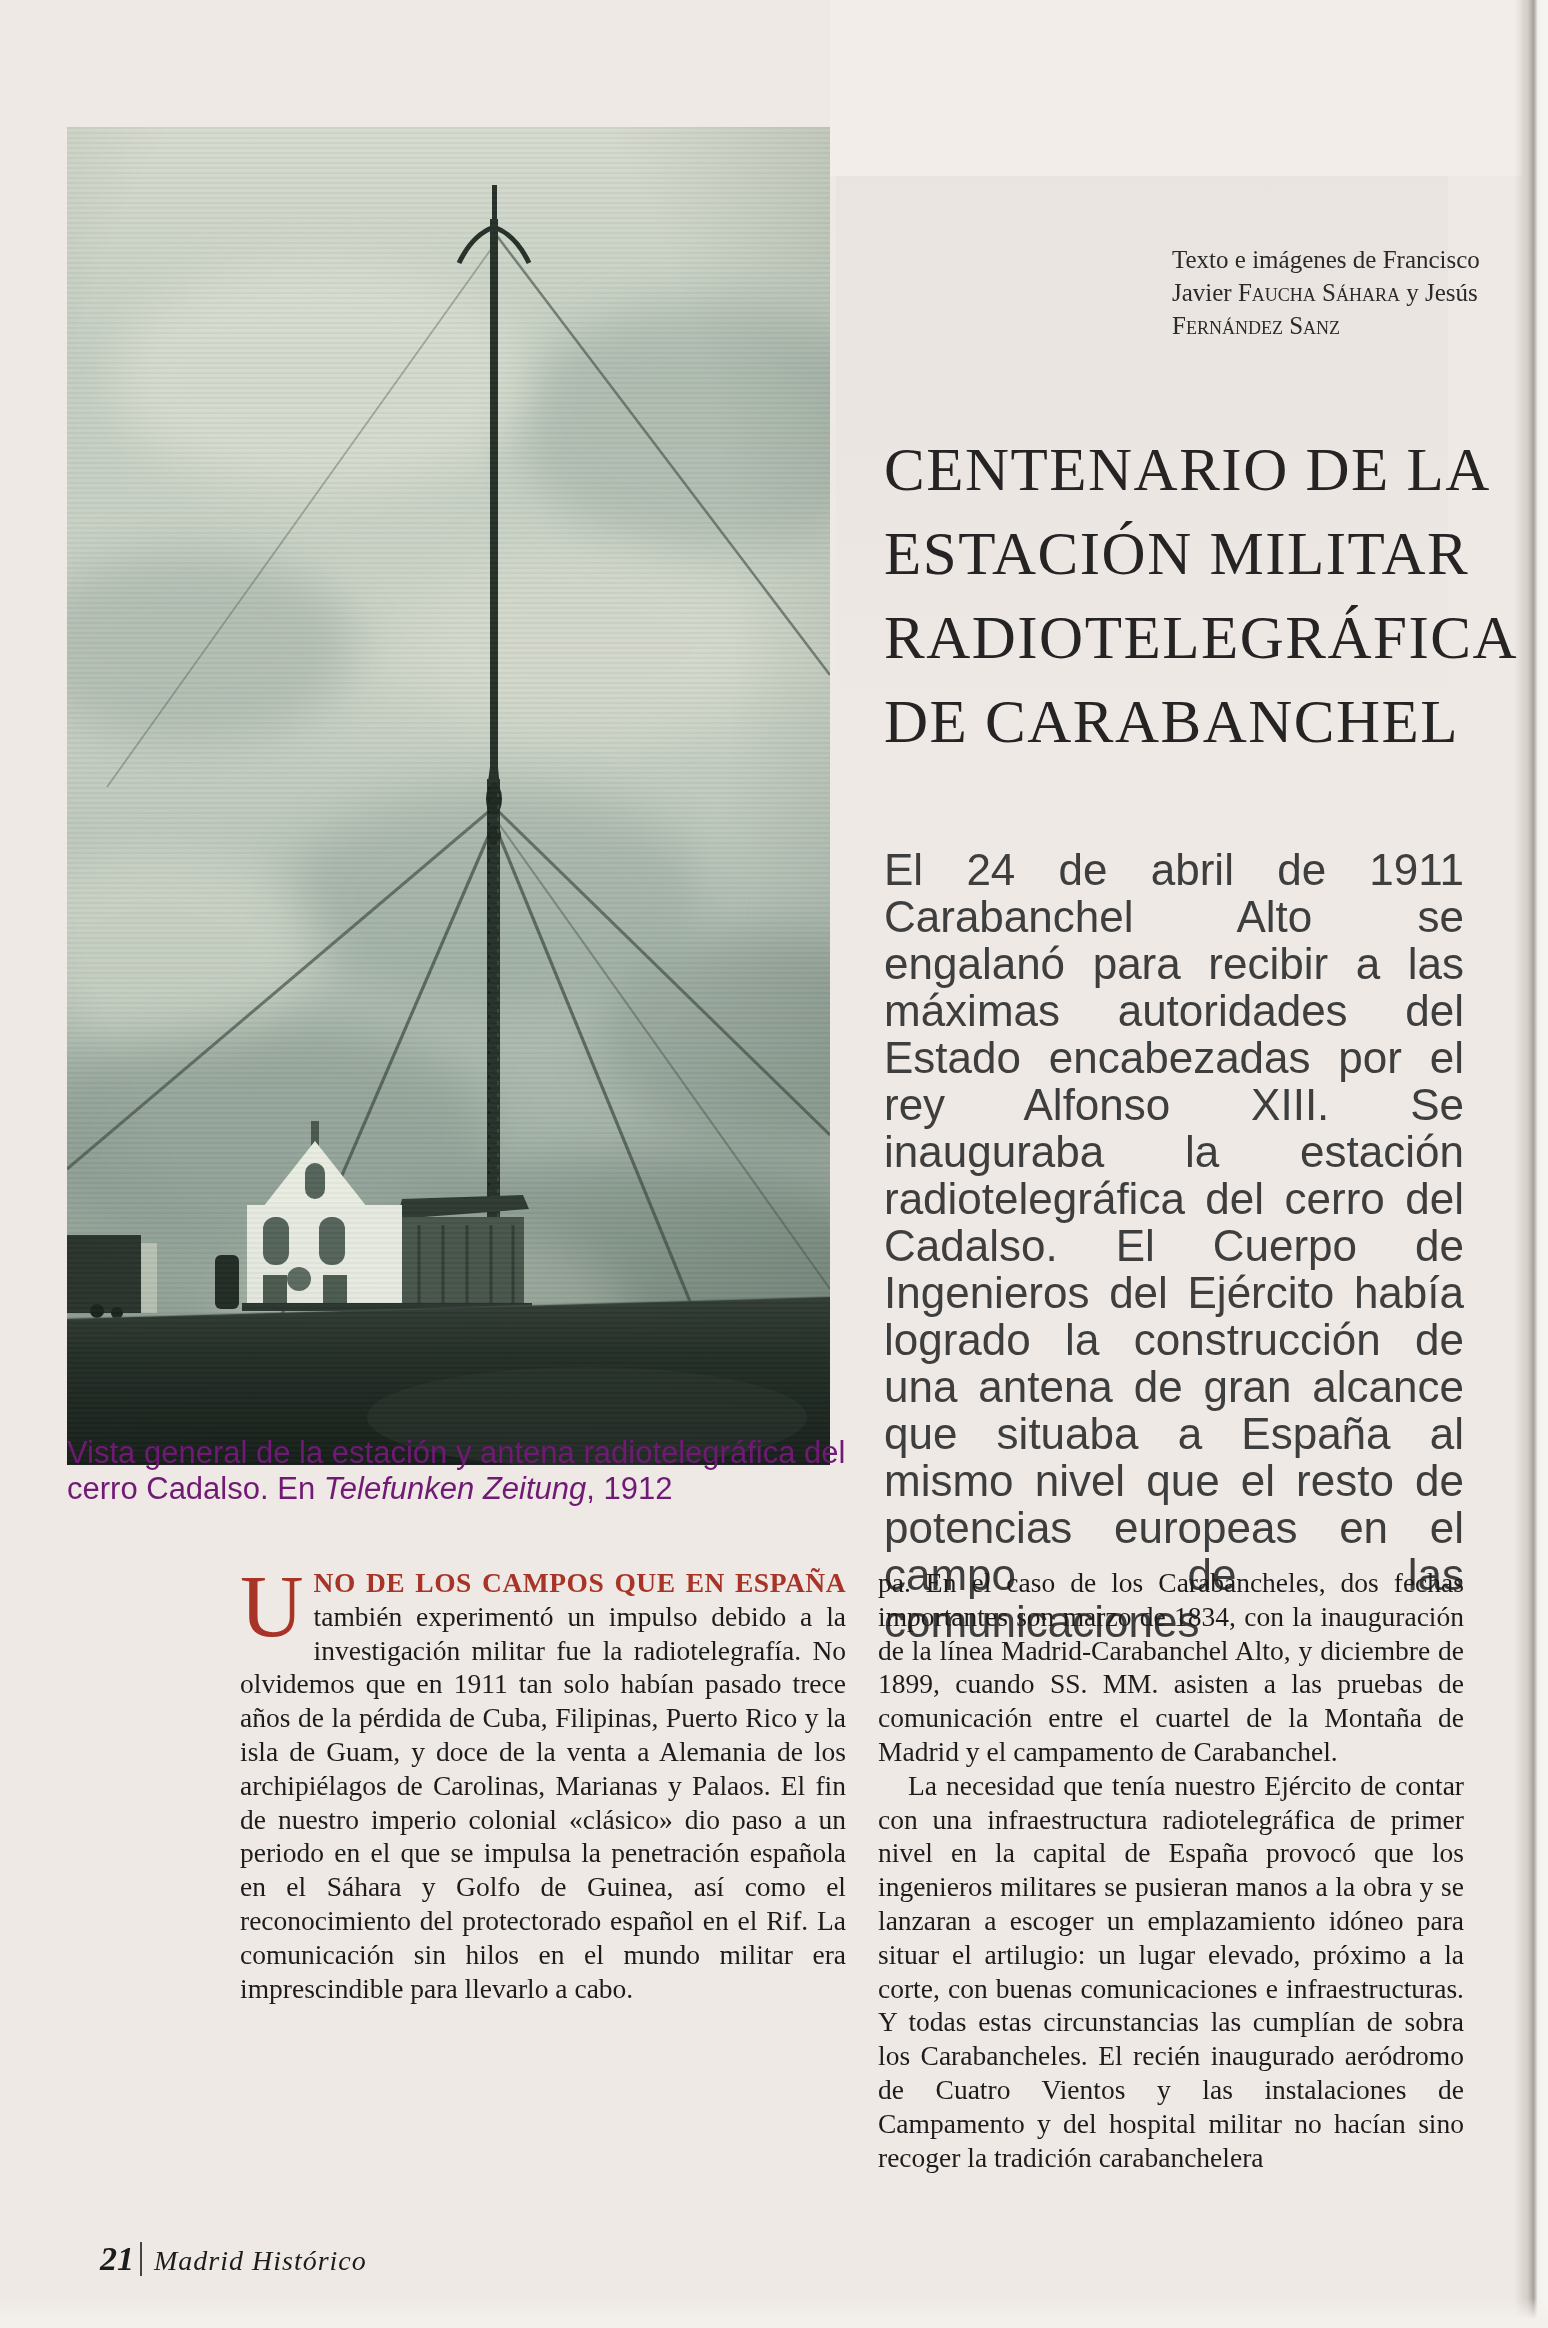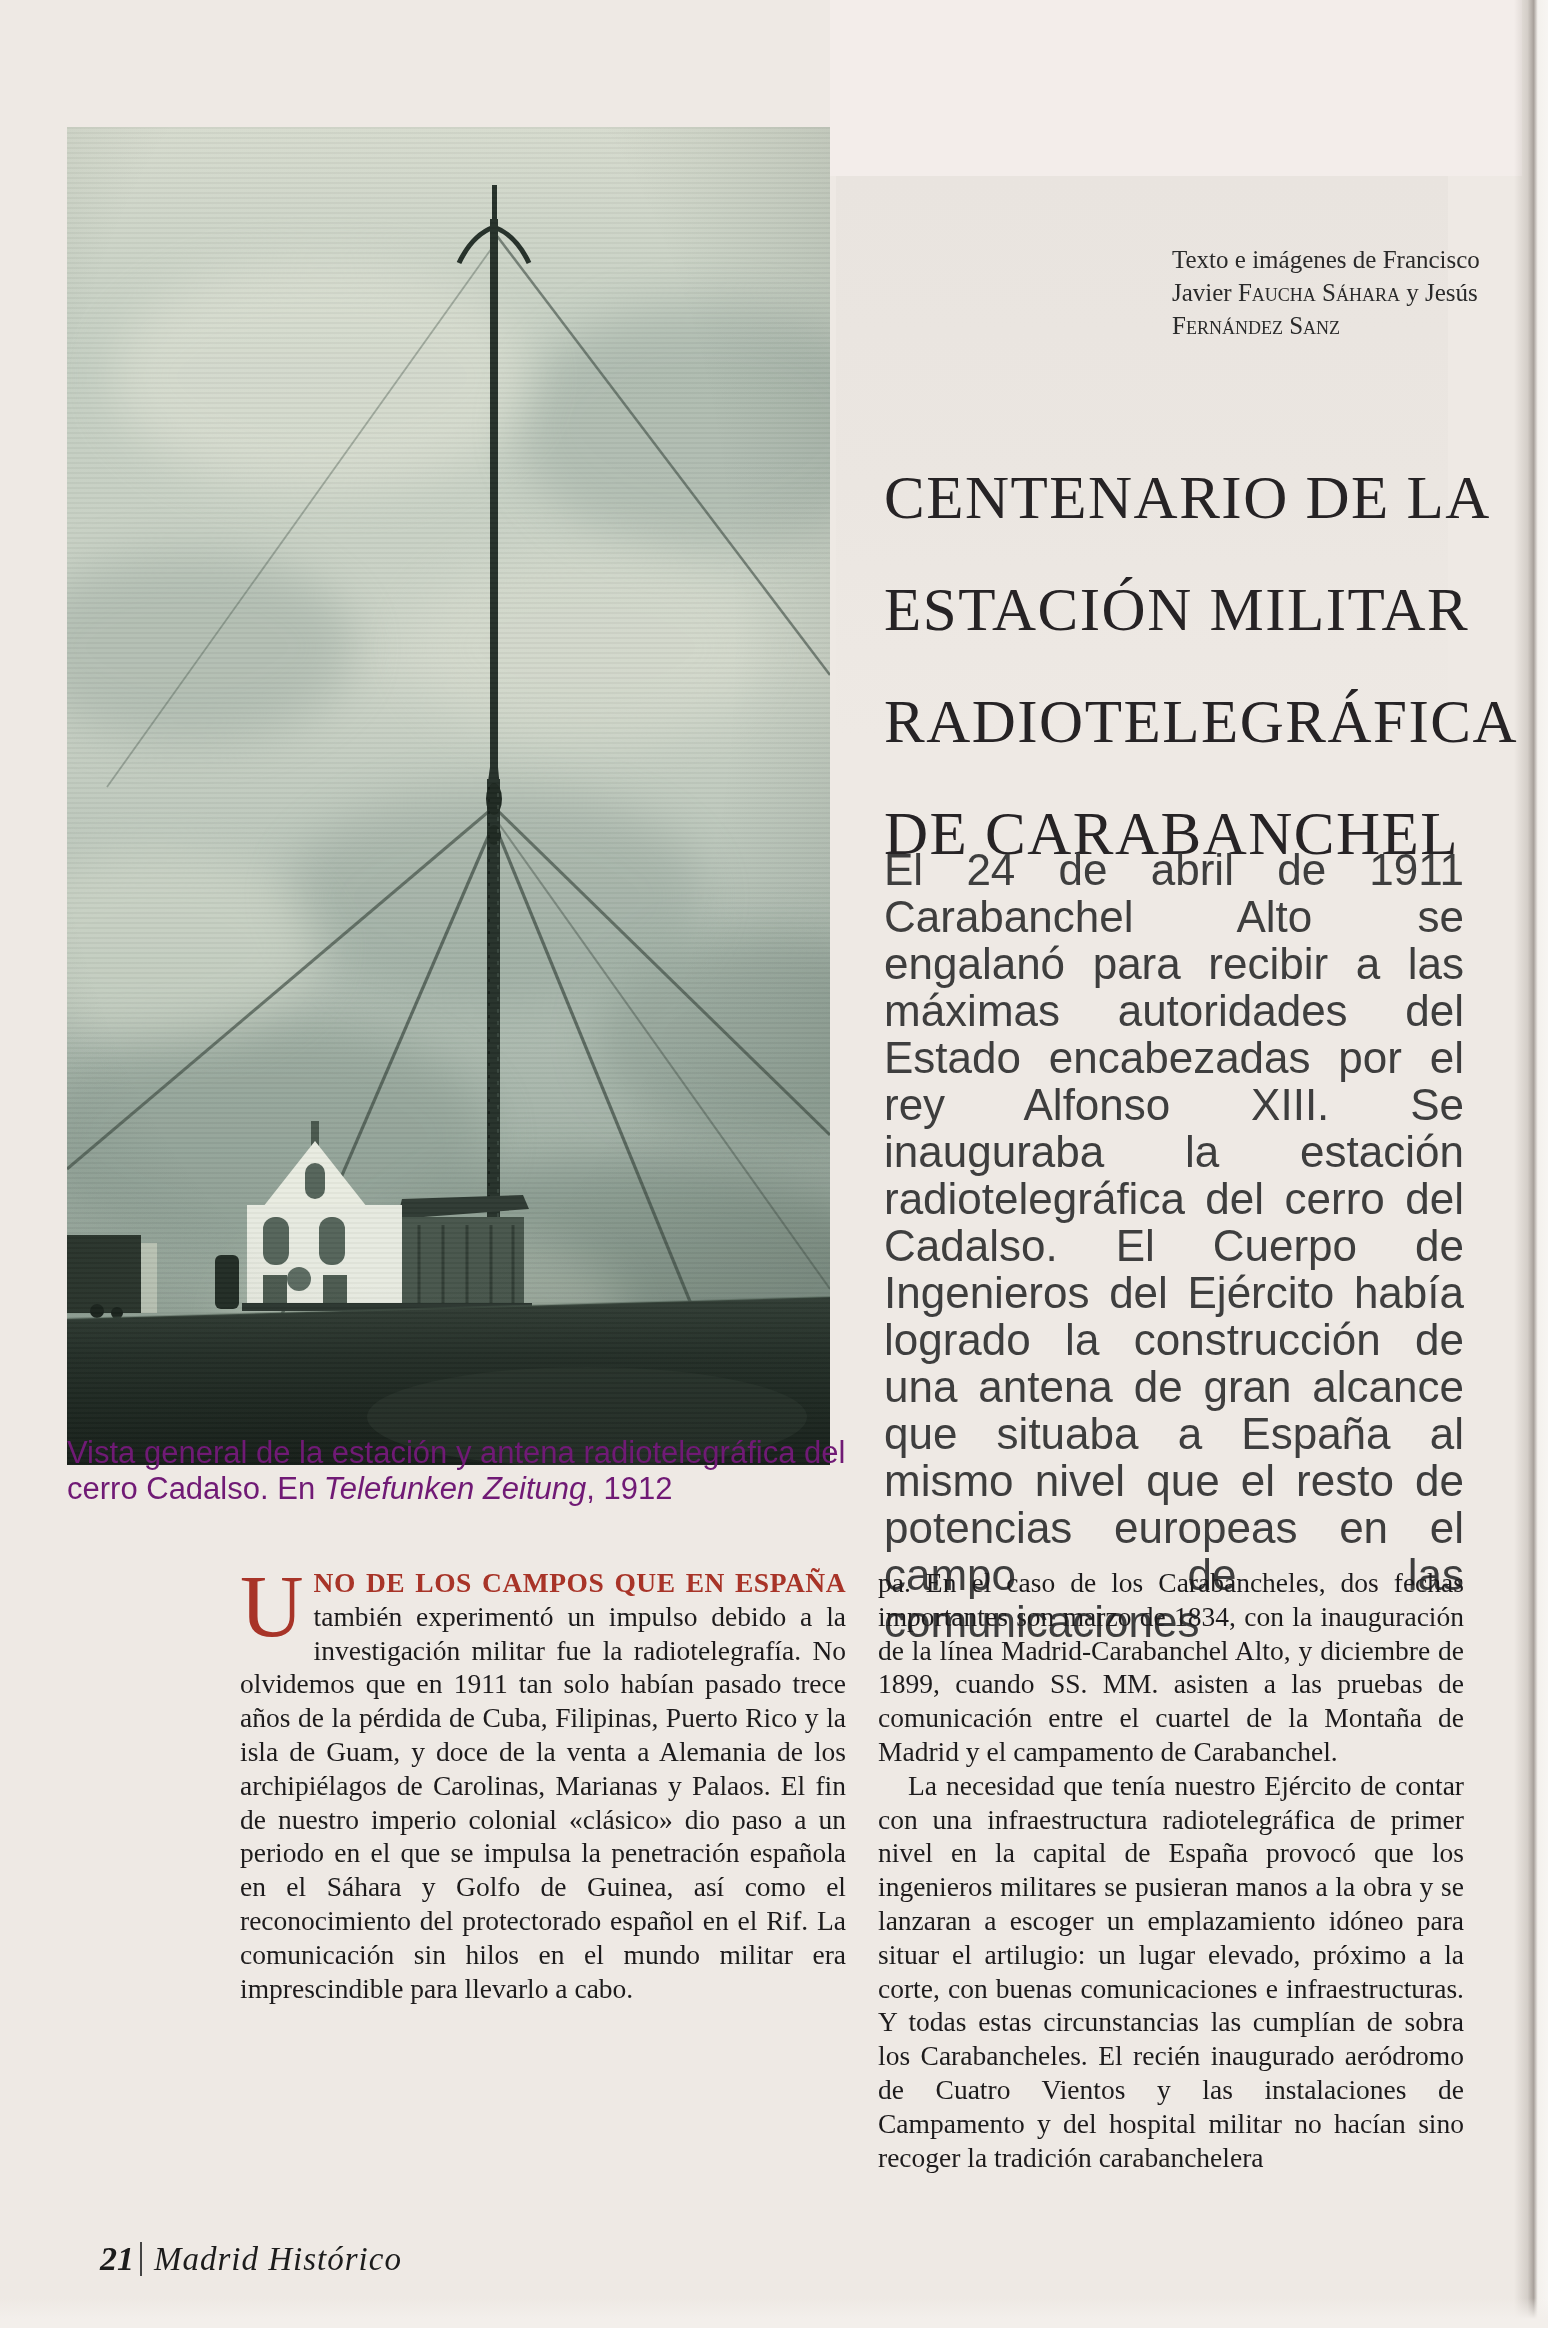--- a/index.html
+++ b/index.html
@@ -27,21 +27,21 @@
 
   
   .credit{position:absolute;left:1172px;top:243px;width:354px;
     font-size:25px;line-height:33px;color:#2a2a2a;text-align:justify;}
   .credit .line{width:100%;}
   .sc{font-variant:small-caps;}
   .it{font-style:italic;}
 
   
   .title{position:absolute;left:884px;top:428px;width:610px;color:#262325;}
-  .title .tline{font-size:61px;line-height:84px;letter-spacing:1.5px;white-space:nowrap;margin-top:28px;}
+  .title .tline{font-size:61px;line-height:84px;letter-spacing:1.5px;white-space:nowrap;}
 
   
   .lead{position:absolute;left:884px;top:846px;width:580px;
     font-family:"Liberation Sans", sans-serif;font-size:44px;line-height:47px;
     color:#3e3e3e;text-align:justify;}
 
   
   .caption{position:absolute;left:67px;top:1435px;width:806px;
     font-family:"Liberation Sans", sans-serif;font-size:31px;line-height:36px;color:#701a75;}
 
@@ -53,21 +53,21 @@
   .col p{margin:0;}
   .col p.indent{text-indent:30px;}
   .red{color:#a83428;font-weight:bold;letter-spacing:.5px;}
   .dropcap{float:left;font-size:88px;line-height:70px;color:#a83428;
     margin:6px 10px 0 0;font-weight:normal;}
 
   
   .footer{position:absolute;left:100px;top:2240px;display:flex;align-items:baseline;color:#1c1c1c;}
   .page-num{font-size:34px;font-weight:bold;font-style:italic;}
   .footer .divider{width:2px;height:34px;background:#444;margin:0 12px 0 6px;align-self:center;}
-  .mag-name{font-size:33px;font-style:italic;letter-spacing:1px;}
+  .mag-name{font-size:28px;font-style:italic;letter-spacing:1px;}
 </style>
 </head>
 <body>
 
 <div class="top-light-band"></div>
 <div class="grey-panel"></div>
 <div class="right-edge"></div>
 <div class="bottom-strip"></div>
 
 <div class="photo">

